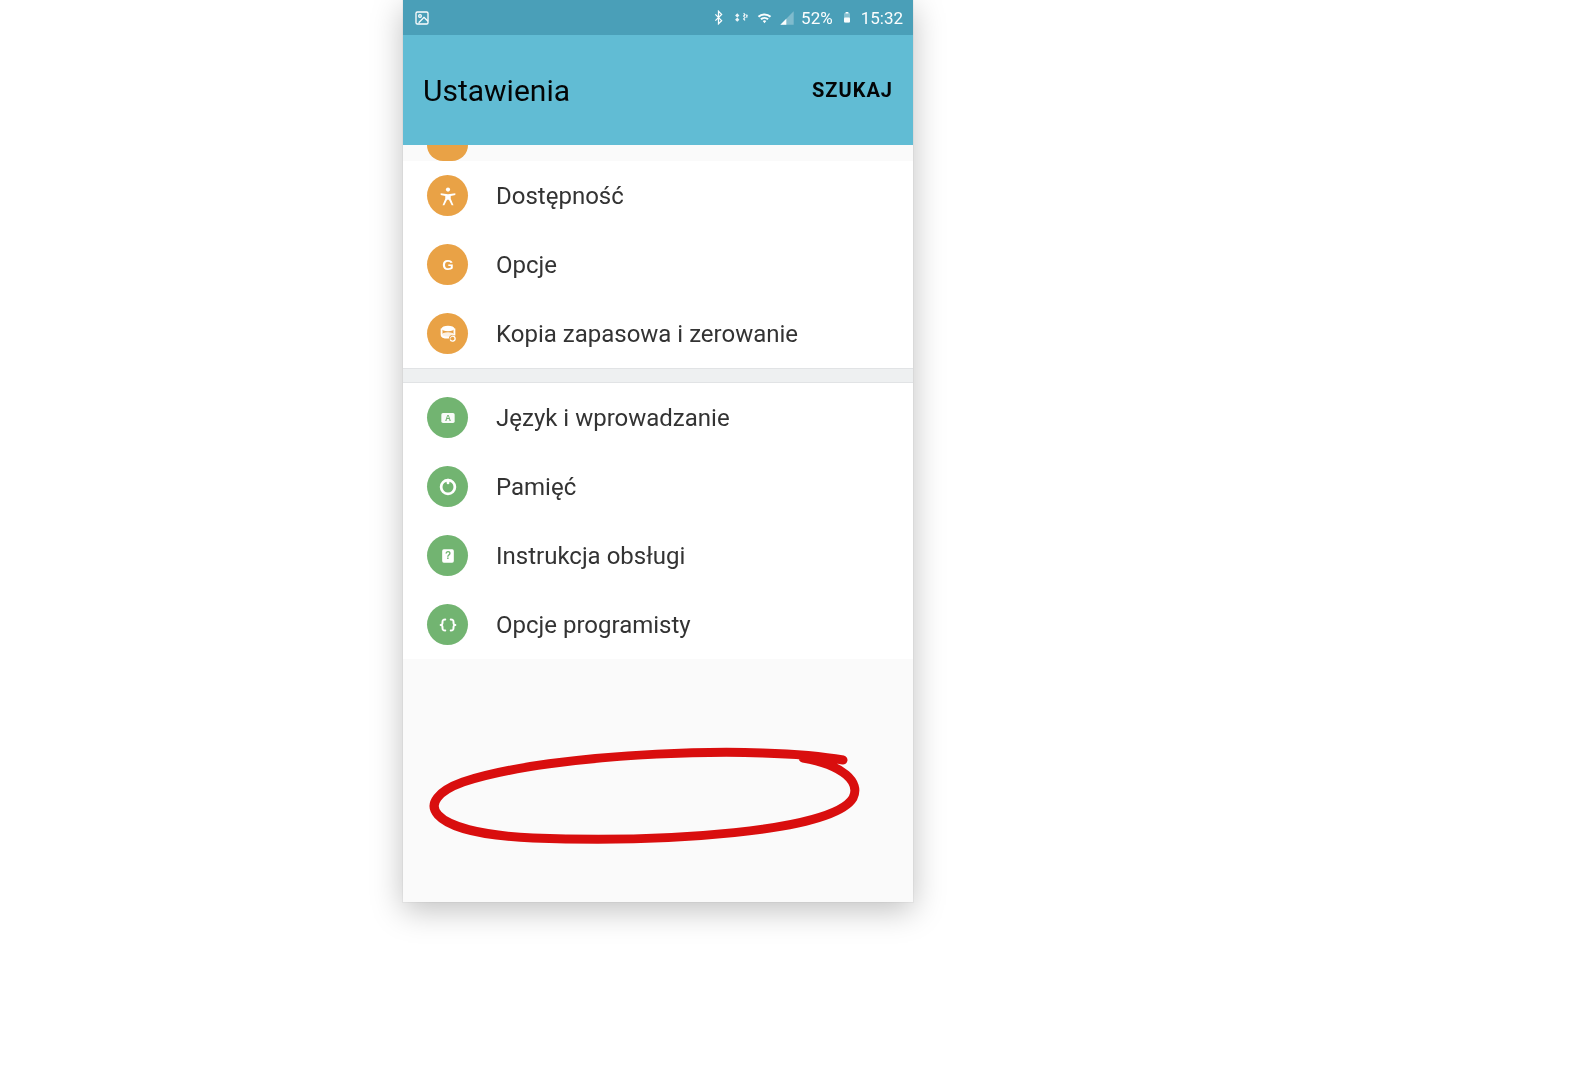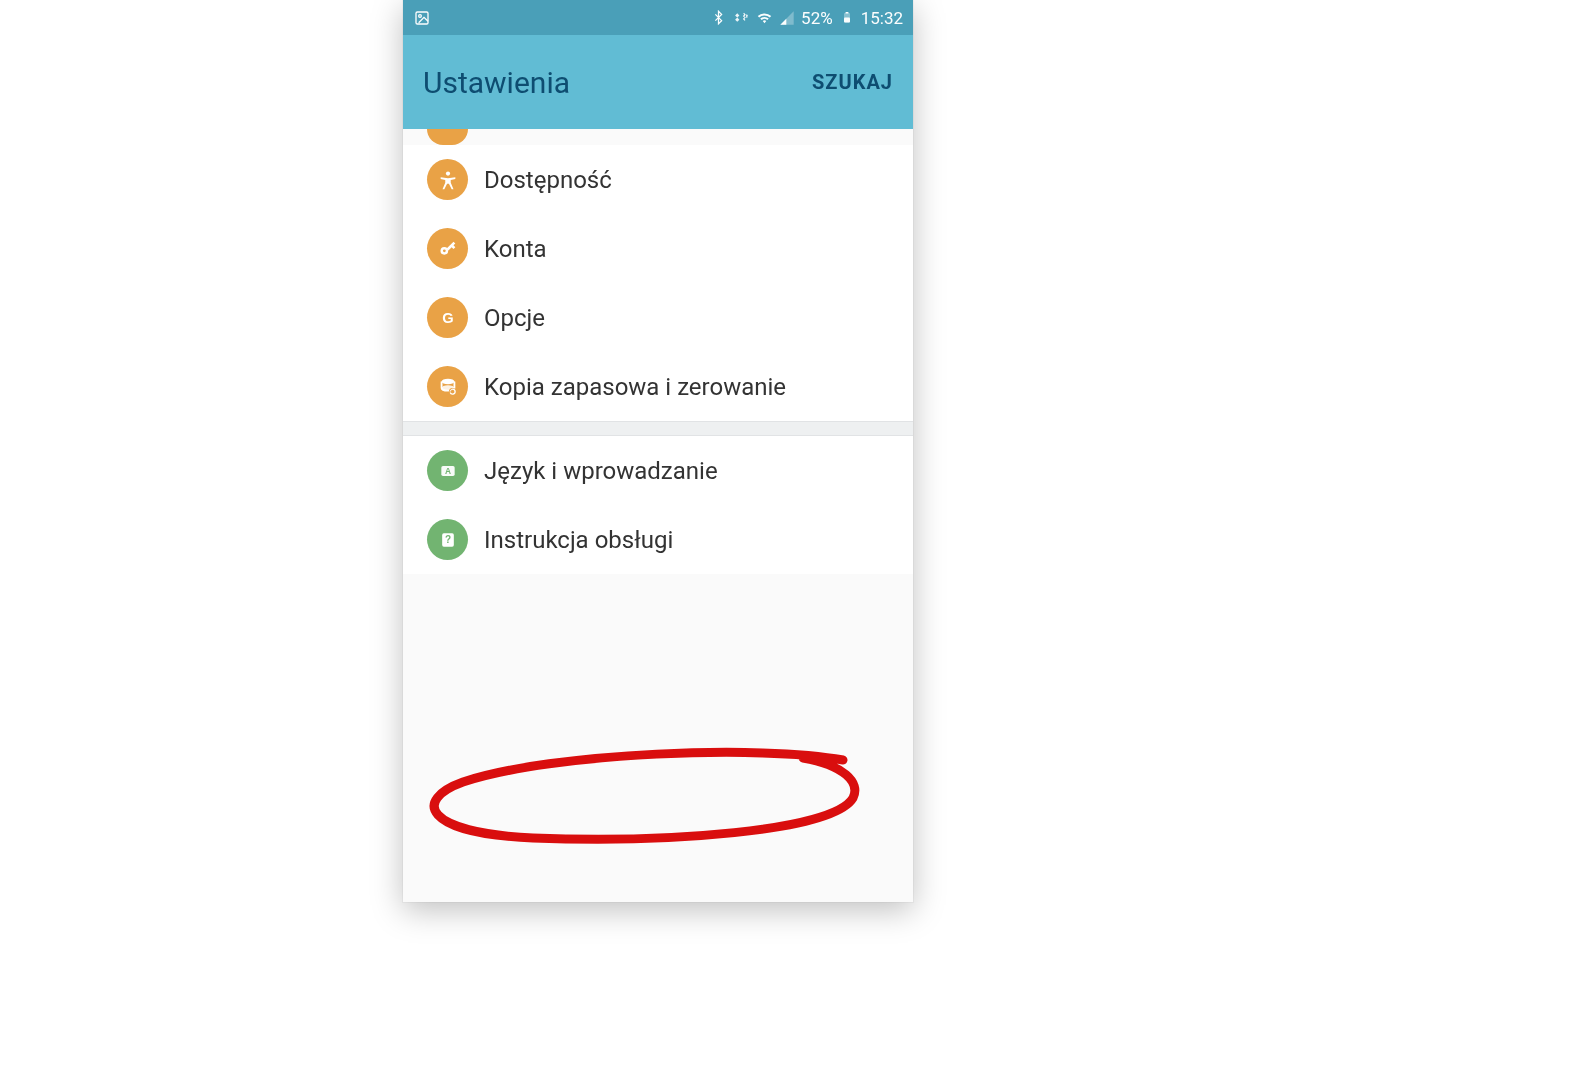--- a/index.html
+++ b/index.html
@@ -5,32 +5,32 @@
   html,body{margin:0;padding:0;width:1575px;height:1080px;background:#fff;font-family:Roboto,Arial,Helvetica,sans-serif;overflow:hidden}
   .stage{position:relative;width:1338px;height:1080px}
   .phone{position:absolute;left:403px;top:0;width:510px;height:902px;background:#fafafa;box-shadow:0 8px 30px rgba(0,0,0,.25),0 0 0 1px rgba(0,0,0,.03)}
   
   .statusbar{height:35px;background:#4a9fb8;color:#fff;display:flex;align-items:center;justify-content:space-between;padding:0 10px;font-size:17px}
   .statusbar .left{display:flex;align-items:center;gap:4px}
   .statusbar .right{display:flex;align-items:center;gap:5px}
   .statusbar .icon-slot{width:18px;height:18px;display:flex;align-items:center;justify-content:center;opacity:.98}
   .statusbar .txt{opacity:.98}
   
-  .header{height:78px;background:#61bcd4;color:#0c4a6e;display:flex;align-items:center;justify-content:space-between;padding:8px 20px}
+  .header{height:78px;background:#61bcd4;color:#000000;display:flex;align-items:center;justify-content:space-between;padding:16px 20px}
   .header .title{font-size:30px;font-weight:400;opacity:.97}
   .header .search{font-size:20px;font-weight:700;letter-spacing:1px;cursor:pointer;opacity:.97}
   
   .list{}
   .group{background:#fff}
   .sep{height:13px;background:#eef0f1;border-top:1px solid #e1e3e5;border-bottom:1px solid #e1e3e5}
   .row{display:flex;align-items:center;height:69px;padding:0 24px;cursor:pointer}
   .row .ic{width:41px;height:41px;border-radius:50%;color:#fff;display:flex;align-items:center;justify-content:center;font-size:20px;flex:0 0 41px}
   .row .ic.orange{background:#e9a246}
   .row .ic.green{background:#72b471}
-  .row .lbl{margin-left:16px;font-size:24px;color:#333;font-weight:400}
+  .row .lbl{margin-left:28px;font-size:24px;color:#333;font-weight:400}
   .cutoff{height:16px;overflow:hidden;display:flex;align-items:flex-end;padding:0 24px}
   .cutoff .ic-half{width:41px;height:16px;border-radius:0 0 22px 22px;background:#e9a246}
   
   .annot{position:absolute;left:0;top:0;width:510px;height:902px;pointer-events:none}
   
   svg{display:block}
 </style>
 </head>
 <body>
 
@@ -100,30 +100,20 @@
             <svg viewBox="0 0 24 24" width="22" height="22" fill="currentColor">
                 <circle cx="12" cy="5" r="2.3"></circle>
                 <path d="M4 9l8 1 8-1v2l-5 1v3l3 7h-2l-3-6h-2l-3 6H6l3-7v-3L4 11z"></path>
               </svg>
           </span>
           <span class="lbl">Dostępność</span>
         </div>
         <div class="row">
           <span class="ic orange">
             <svg viewBox="0 0 24 24" width="22" height="22" fill="currentColor">
-                <circle cx="8" cy="14" r="4.2"></circle>
-                <circle cx="8" cy="14" r="1.5" fill="#e9a246"></circle>
-                <path d="M10.5 11.5L18 4l2 2-2 2 2 2-2 2-2-2-3.5 3.5z"></path>
-              </svg>
-          </span>
-          <span class="lbl">Konta</span>
-        </div>
-        <div class="row">
-          <span class="ic orange">
-            <svg viewBox="0 0 24 24" width="22" height="22" fill="currentColor">
                 <path d="M12 4a8 8 0 105.66 2.34l-2.12 2.12A5 5 0 1117 12h-5v-2h8v2a8 8 0 01-8 8 8 8 0 010-16z" opacity=".0"></path>
                 <text x="12" y="17" text-anchor="middle" font-family="Arial" font-size="16" font-weight="700" fill="#fff">G</text>
               </svg>
           </span>
           <span class="lbl">Opcje</span>
         </div>
         <div class="row">
           <span class="ic orange">
             <svg viewBox="0 0 24 24" width="22" height="22" fill="currentColor">
                 <ellipse cx="12" cy="6" rx="7" ry="3"></ellipse>
@@ -144,26 +134,44 @@
           <span class="ic green">
             <svg viewBox="0 0 24 24" width="20" height="20" fill="currentColor">
                 <rect x="4" y="6" width="16" height="12" rx="2" fill="#fff" opacity=".95"></rect>
                 <text x="12" y="16" text-anchor="middle" font-family="Arial" font-size="10" font-weight="700" fill="#72b471">A</text>
               </svg>
           </span>
           <span class="lbl">Język i wprowadzanie</span>
         </div>
         <div class="row">
           <span class="ic green">
+            <svg viewBox="0 0 24 24" width="22" height="22" fill="none" stroke="#fff" stroke-width="3">
+                <circle cx="12" cy="12" r="7.5"></circle>
+                <path d="M12 4.5v3" stroke-linecap="round"></path>
+              </svg>
+          </span>
+          <span class="lbl">Pamięć</span>
+        </div>
+        <div class="row">
+          <span class="ic green">
             <svg viewBox="0 0 24 24" width="20" height="20" fill="#fff">
                 <rect x="5" y="4" width="14" height="16" rx="2"></rect>
                 <text x="12" y="16" text-anchor="middle" font-family="Arial" font-size="12" font-weight="700" fill="#72b471">?</text>
               </svg>
           </span>
           <span class="lbl">Instrukcja obsługi</span>
+        </div>
+        <div class="row">
+          <span class="ic green">
+            <svg viewBox="0 0 24 24" width="22" height="22" fill="none" stroke="#fff" stroke-width="2.2" stroke-linecap="round" stroke-linejoin="round">
+                <path d="M9 6c-3 0-3 1-3 3s0 3-2 3c2 0 2 1 2 3s0 3 3 3"></path>
+                <path d="M15 6c3 0 3 1 3 3s0 3 2 3c-2 0-2 1-2 3s0 3-3 3"></path>
+              </svg>
+          </span>
+          <span class="lbl">Opcje programisty</span>
         </div>
       </div>
     </div>
 
     <svg class="annot" viewBox="0 0 510 902">
       <path d="M 440 760 
                C 360 745, 150 752, 60 782
                C 10 800, 20 833, 130 838
                C 260 843, 430 832, 450 798
                C 458 782, 440 765, 400 758" fill="none" stroke="#d90e0e" stroke-width="9" stroke-linecap="round"></path>

